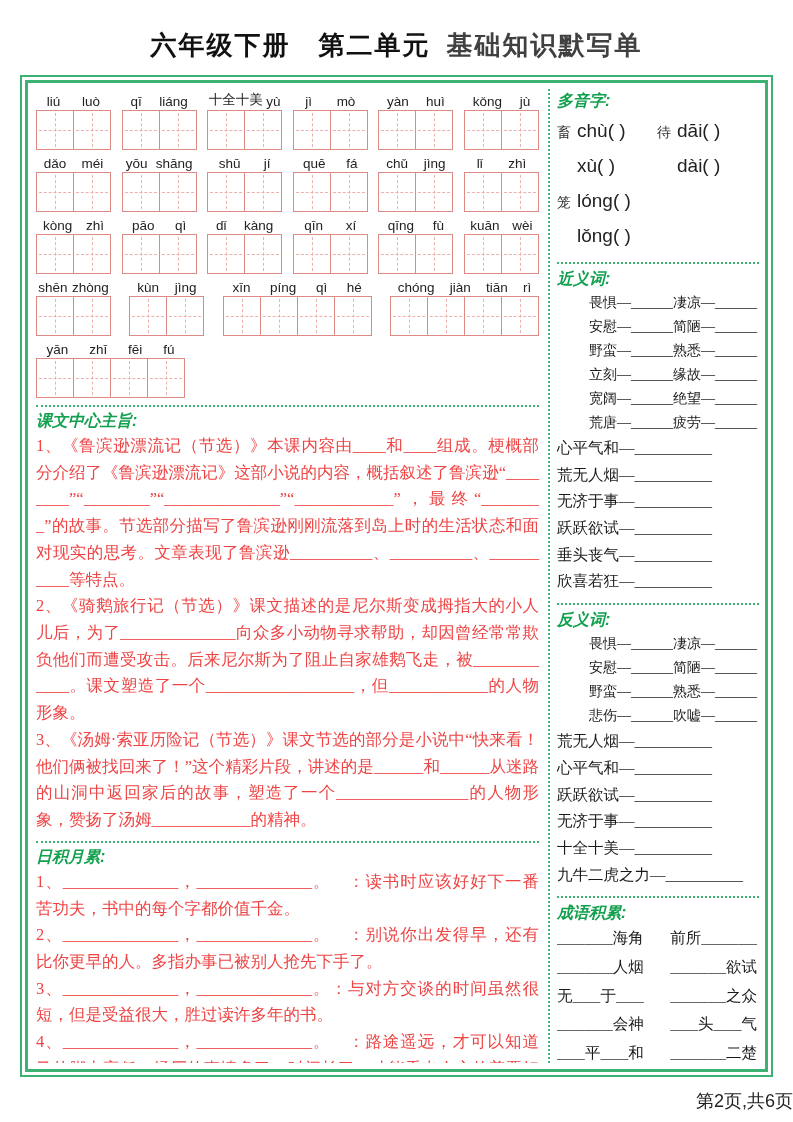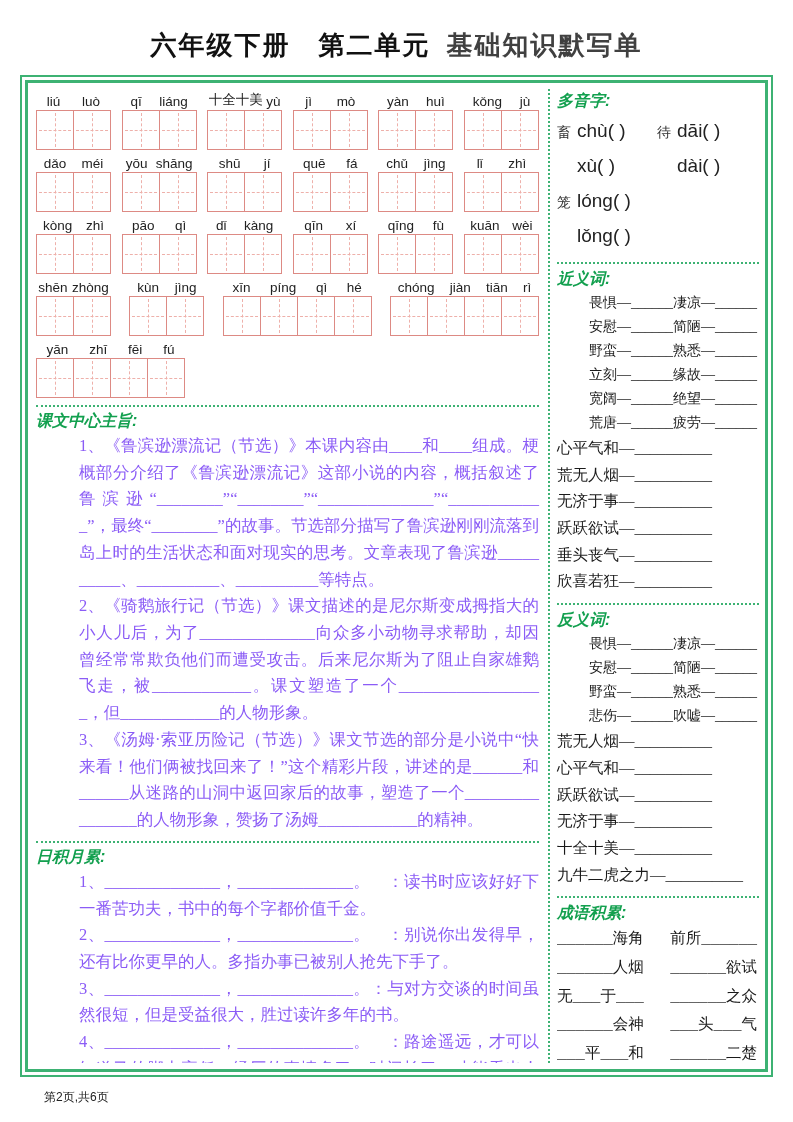--- a/index.html
+++ b/index.html
@@ -23,35 +23,35 @@
   .py-syll { white-space: nowrap; }
   .boxes { display: flex; }
   .box { width: 38px; height: 40px; border: 1px solid #dd8a84; margin-left: -1px; position: relative; background: #fff; }
   .box:first-child { margin-left: 0; }
   .box::before { content: ""; position: absolute; left: 50%; top: 2px; bottom: 2px; border-left: 1px dashed #eeb0aa; }
   .box::after { content: ""; position: absolute; top: 50%; left: 2px; right: 2px; border-top: 1px dashed #eeb0aa; }
 
   
   .section { border-top: 2px dotted #3db273; margin-top: 7px; padding-top: 4px; }
   .sec-header { color: #13a04f; font-weight: bold; font-size: 16px; margin-bottom: 1px; font-style: italic; }
-  .para { font-family: "Liberation Serif", serif; font-size: 16.5px; line-height: 1.62; color: #8b5cf6; text-align: justify; word-break: break-all; margin-left: 43px; }
+  .para { font-family: "Liberation Serif", serif; font-size: 16.5px; line-height: 1.62; color: #ef4444; text-align: justify; word-break: break-all; }
 
   
   .sb-section { padding: 2px 2px 6px 0; }
   .sb-section.divided { border-top: 2px dotted #3db273; margin-top: 2px; padding-top: 5px; }
   .dy-line { display: grid; grid-template-columns: 20px 1fr 20px 1fr; align-items: baseline; line-height: 1.85; }
   .dy-char { font-family: "Liberation Serif", serif; font-size: 14px; color: #333; }
   .dy-py { font-size: 19px; color: #222; white-space: nowrap; }
   .pair-row { display: flex; justify-content: flex-end; font-family: "Liberation Serif", serif; font-size: 14px; line-height: 1.72; }
   .pair-cell { white-space: nowrap; }
   .single-row { font-family: "Liberation Serif", serif; font-size: 15.5px; line-height: 1.72; white-space: nowrap; }
   .cy-row { display: flex; justify-content: space-between; font-family: Liberation Mono, monospace; font-size: 15.5px; line-height: 1.85; }
   .cy-cell { white-space: nowrap; }
 
-  .footer { text-align: left; margin-top: 12px; font-size: 12px; color: #222; margin-left: 44px; }
+  .footer { text-align: right; margin-top: 12px; font-size: 18px; color: #222; margin-left: 44px; }
 </style>
 </head>
 <body>
 
 <div class="title-bar">
   <span>六年级下册　第二单元</span><span class="title-red">基础知识默写单</span>
 </div>
 
 <div class="frame">
   <div class="frame-inner">

